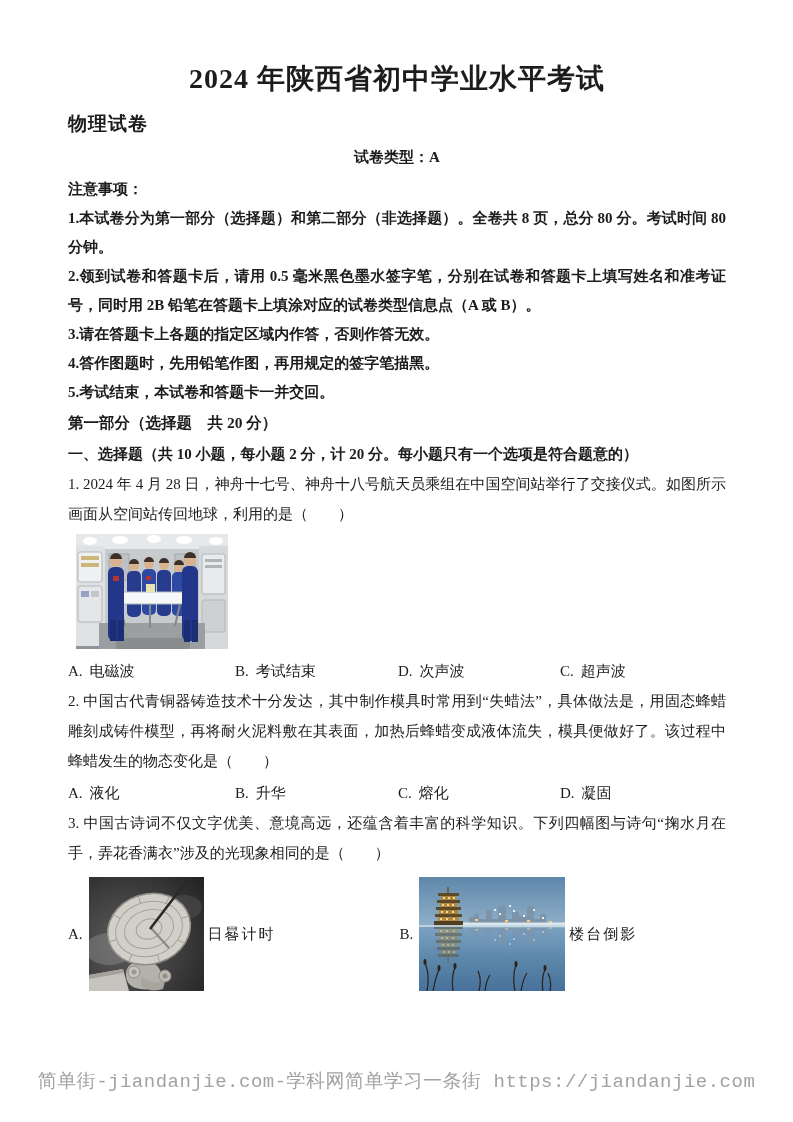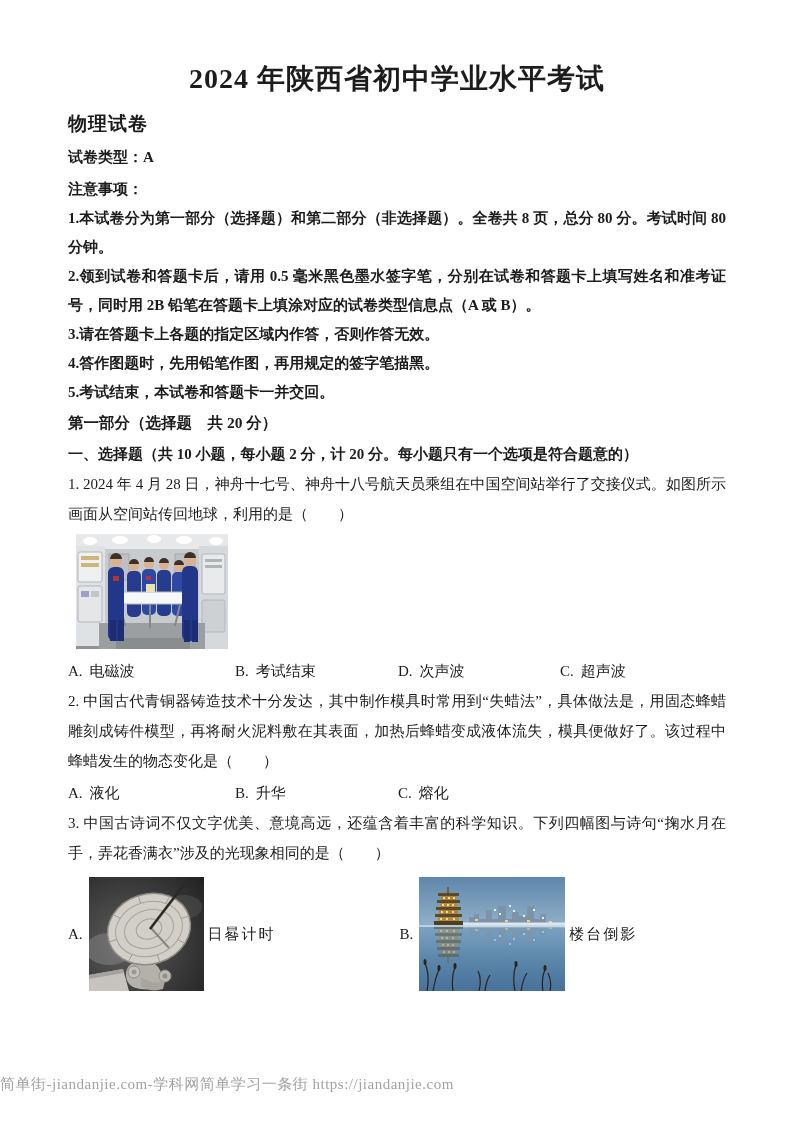--- a/index.html
+++ b/index.html
@@ -24,20 +24,21 @@
     letter-spacing: 1px;
     margin-bottom: 13px;
   }
   .exam-subtitle {
     text-align: left;
     font-size: 19px; font-weight: bold;
     letter-spacing: 1px;
     margin-bottom: 11px;
   }
   .paper-type {
+    text-align: center;
     font-size: 15px; font-weight: bold;
     margin-bottom: 8px;
   }
   
   .notices { font-weight: bold; font-size: 15px; }
   .notices .heading { line-height: 29px; }
   .notices p { line-height: 29px; text-align: justify; }
   
   .part-heading {
     text-align: left; font-weight: bold;
@@ -60,22 +61,23 @@
   
   .figure-row { display: flex; align-items: center; margin: 9px 0 0 0; }
   .figure { display: flex; align-items: center; }
   .figure .fig-letter { font-size: 15px; margin-right: 6px; }
   .figure .fig-caption { font-size: 15px; margin-left: 4px; letter-spacing: 2px; }
   .figure .photo { display: inline-block; line-height: 0; }
   .figure-b { margin-left: 124px; }
   
   .page-footer {
     position: absolute; left: 0; right: 0; bottom: 28px;
-    font-family: Liberation Serif, serif;
-    font-size: 15px; letter-spacing: 0.5px;
+    text-align: center;
+    font-family: Liberation Mono, monospace;
+    font-size: 19px; letter-spacing: 0.5px;
     color: #a2a2a2;
   }
 </style>
 </head>
 <body>
 
 <div class="page">
 
   <div class="exam-title">2024 年陕西省初中学业水平考试</div>
   <div class="exam-subtitle">物理试卷</div>
@@ -184,20 +186,21 @@
       <div class="option"><span class="opt-label">C.</span><span>超声波</span></div>
     </div>
   </div>
 
   <div class="question">
     <p class="qtext">2. 中国古代青铜器铸造技术十分发达，其中制作模具时常用到“失蜡法”，具体做法是，用固态蜂蜡雕刻成铸件模型，再将耐火泥料敷在其表面，加热后蜂蜡变成液体流失，模具便做好了。该过程中蜂蜡发生的物态变化是（　　）</p>
     <div class="options">
       <div class="option"><span class="opt-label">A.</span><span>液化</span></div>
       <div class="option"><span class="opt-label">B.</span><span>升华</span></div>
       <div class="option"><span class="opt-label">C.</span><span>熔化</span></div>
+      <div class="option"><span class="opt-label">D.</span><span>凝固</span></div>
     </div>
   </div>
 
   <div class="question">
     <p class="qtext">3. 中国古诗词不仅文字优美、意境高远，还蕴含着丰富的科学知识。下列四幅图与诗句“掬水月在手，弄花香满衣”涉及的光现象相同的是（　　）</p>
 
     <div class="figure-row">
 
       <div class="figure">
         <span class="fig-letter">A.</span>

